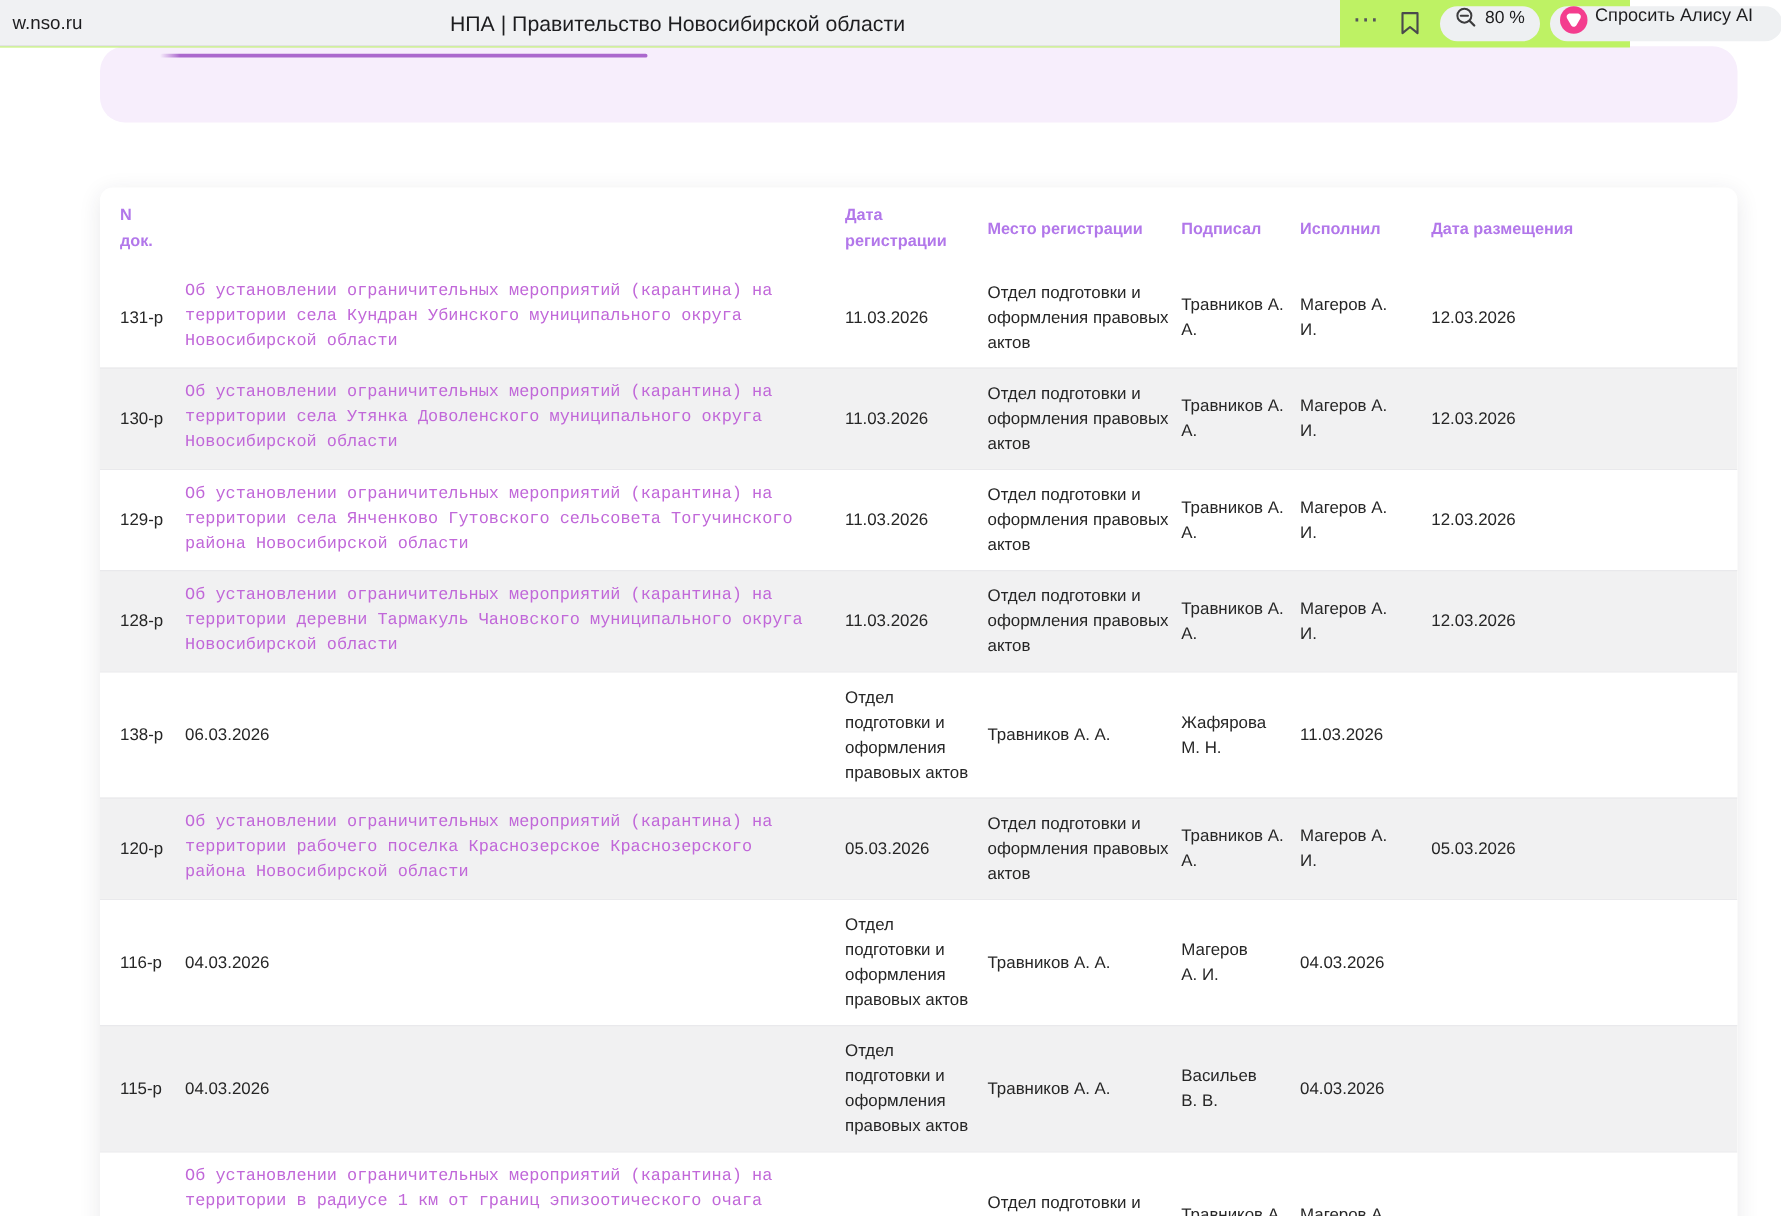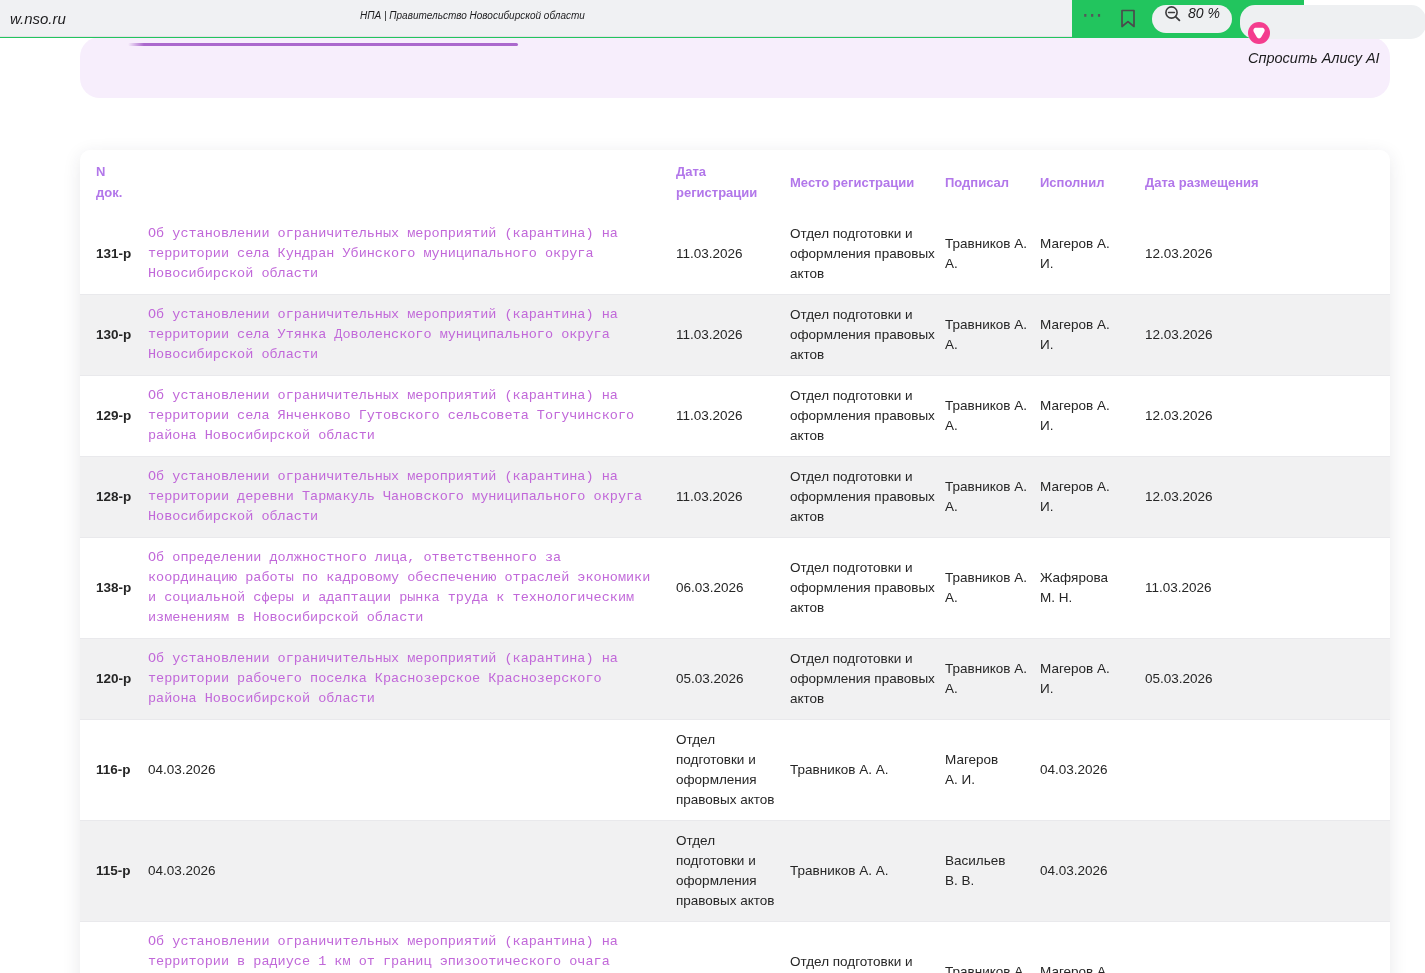--- a/index.html
+++ b/index.html
@@ -1,32 +1,32 @@
 <!DOCTYPE html>
 <html lang="ru"><head>
 <meta charset="utf-8">
 <style>
   * { margin:0; padding:0; box-sizing:border-box; }
   html,body { width:1425px; height:973px; overflow:hidden; background:#ffffff;
               font-family:"Liberation Sans","DejaVu Sans",sans-serif; }
   body { position:relative; color:#222; }
 
   
-  .browser-bar { position:absolute; left:0; top:0; width:1304px; height:38px; background:#22c55e; z-index:30;font-style:italic; }
+  .browser-bar { position:absolute; left:0; top:0; width:1304px; height:38px; background:#bef264; z-index:30; }
   .tab-area { position:absolute; left:0; top:0; width:1072px; height:37px;
               background:#f0f1f3; border-bottom:1px solid #e2e2e5; }
   .url-text { position:absolute; left:10px; top:10px; font-size:15px; color:#1d1d1f; cursor:text; }
-  .tab-title { position:absolute; left:360px; top:10px; font-size:10px; color:#1d1d1f; white-space:nowrap; }
+  .tab-title { position:absolute; left:360px; top:10px; font-size:17px; color:#1d1d1f; white-space:nowrap; }
   .bar-dots { position:absolute; left:1082px; top:3px; font-size:21px; color:#55565a; letter-spacing:1px; cursor:pointer; }
   .bar-bookmark { position:absolute; left:1120px; top:9px; cursor:pointer; }
   .pill { position:absolute; top:5px; height:28px; background:#eef0f2; border-radius:15px;
           display:flex; align-items:flex-start; gap:6px; padding:0 12px; cursor:pointer; }
   .pill-zoom { left:1152px; }
   .pill-zoom span { font-size:14px; color:#1d1d1f; white-space:nowrap; }
-  .pill-alice { left:1240px; width:186px; padding:17px 8px;flex-direction:column; }
+  .pill-alice { left:1240px; width:186px; padding:0 8px; }
   .pill-alice span { font-size:14.5px; color:#1d1d1f; white-space:nowrap; }
   .alice-circle { width:22px; height:22px; border-radius:50%; background:#f43d8e; flex:0 0 22px;
                   display:flex; align-items:center; justify-content:center; }
 
   
   .lavender-panel { position:absolute; left:80px; top:37px; width:1310px; height:61px;
                     background:#f7eefc; border-radius:20px; z-index:5; }
   .purple-line { position:absolute; left:128px; top:43px; width:390px; height:3px; border-radius:2px; z-index:6;
                  background:linear-gradient(to right, rgba(171,104,205,0), rgba(171,104,205,1) 16px, rgba(171,104,205,1)); }
 
@@ -37,21 +37,21 @@
 
   .thead, .row { display:grid; grid-template-columns:52px 528px 114px 155px 95px 105px 1fr;
                  align-items:center; padding:10px 16px; }
   .thead { min-height:64px; }
   .thead .hc { font-size:13px; font-weight:bold; color:#b277ea; line-height:21px; }
   .row { min-height:80px; font-size:13.5px; line-height:20px; color:#262626; }
   .tbody .row { border-top:1px solid #e9e9ec; }
   .tbody .row:first-child { border-top:none; }
   .tbody .row:nth-child(even) { background:#f1f1f2; }
 
-  .c-num   { padding-right:16px;font-weight:bold; }
+  .c-num   { padding-right:16px; }
   .c-title { padding-right:18px;font-family:Liberation Mono, monospace; }
   .c-place { padding-right:5px; }
   .c-signer{ padding-right:4px; }
   .c-exec  { padding-right:35px; }
 
   .doc-link { color:#c168d9; text-decoration:none; cursor:pointer; }
 
   svg { display:block; }
 </style>
 </head>
@@ -142,21 +142,20 @@
     <div class="c-title"><a class="doc-link">Об установлении ограничительных мероприятий (карантина) на территории деревни Тармакуль Чановского муниципального округа Новосибирской области</a></div>
     <div class="c-reg">11.03.2026</div>
     <div class="c-place">Отдел подготовки и оформления правовых актов</div>
     <div class="c-signer">Травников А. А.</div>
     <div class="c-exec">Магеров А. И.</div>
     <div class="c-pub">12.03.2026</div>
   </div>
 
   <div class="row">
     <div class="c-num">138-р</div>
-    <div class="c-title"><a class="doc-link">Об определении должностного лица, ответственного за координацию работы по кадровому обеспечению отраслей экономики и социальной сферы и адаптации рынка труда к технологическим изменениям в Новосибирской области</a></div>
     <div class="c-reg">06.03.2026</div>
     <div class="c-place">Отдел подготовки и оформления правовых актов</div>
     <div class="c-signer">Травников А. А.</div>
     <div class="c-exec">Жафярова М. Н.</div>
     <div class="c-pub">11.03.2026</div>
   </div>
 
   <div class="row">
     <div class="c-num">120-р</div>
     <div class="c-title"><a class="doc-link">Об установлении ограничительных мероприятий (карантина) на территории рабочего поселка Краснозерское Краснозерского района Новосибирской области</a></div>

